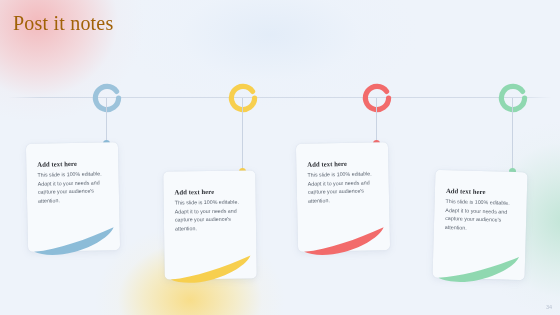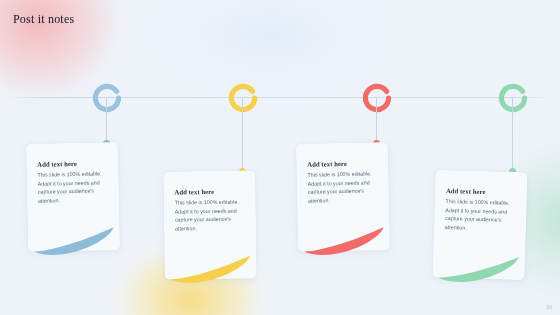--- a/index.html
+++ b/index.html
@@ -55,22 +55,22 @@
     height: 150px;
     background: radial-gradient(closest-side, rgba(226,236,248,0.9) 0%, rgba(235,242,251,0.4) 60%, rgba(238,243,250,0) 100%);
   }
 
   
   .slide-title {
     position: absolute;
     left: 13px;
     top: 12px;
     font-family: "Liberation Serif", serif;
-    font-size: 12px;
-    color: #0f172a;
+    font-size: 20px;
+    color: #a16207;
     letter-spacing: 0.2px;
     white-space: nowrap;
   }
 
   
   .rail {
     position: absolute;
     left: 8px;
     top: 97px;
     width: 544px;

